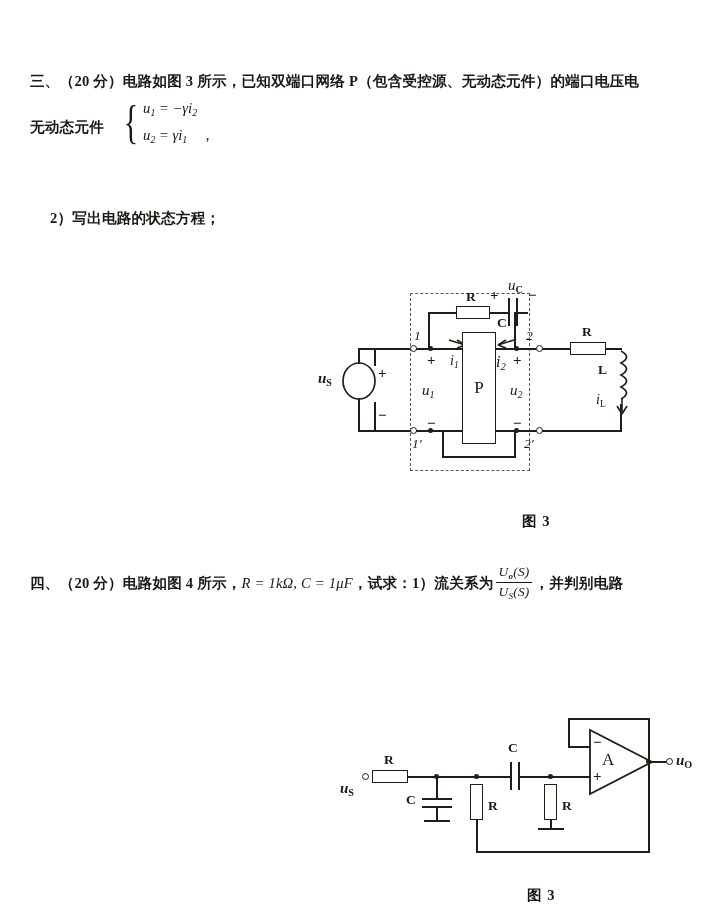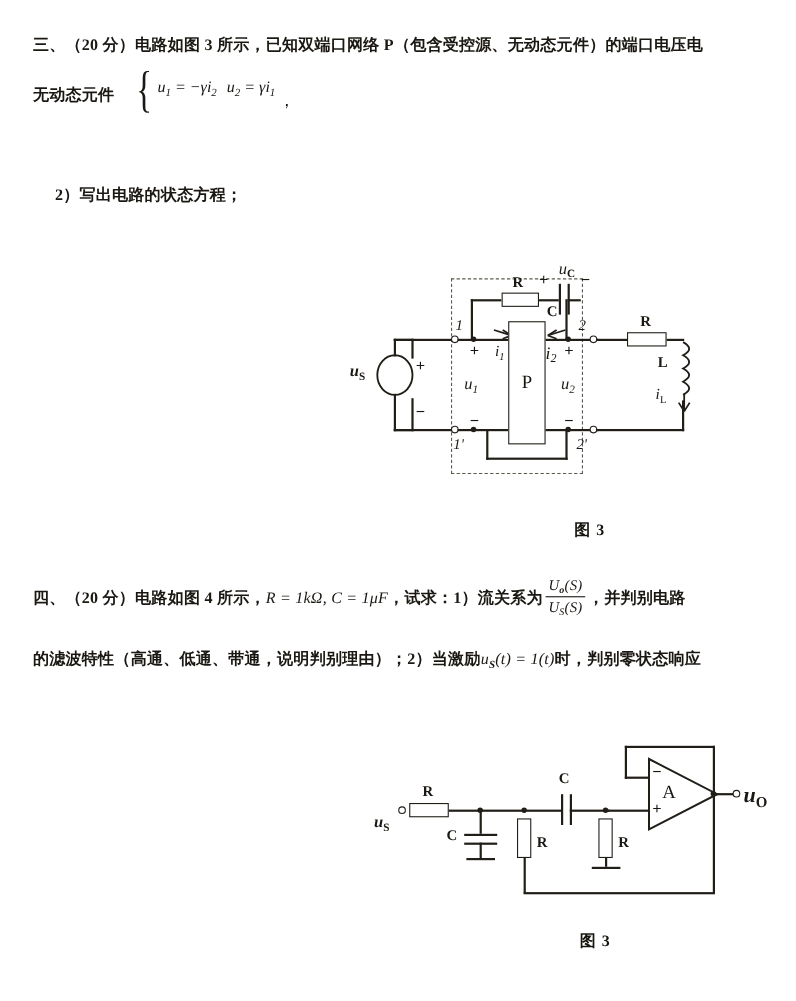--- a/index.html
+++ b/index.html
@@ -4,21 +4,21 @@
 <style>
   html,body{margin:0;padding:0;}
   body{
     width:724px;height:910px;
     background:#ffffff;
     font-family:"Liberation Serif", serif;
     color:#16140f;
     position:relative;
     overflow:hidden;
   }
-  .page{position:absolute;inset:0;}
+  .page{position:absolute;inset:0;margin-top:40px;}
 
   
   .para{
     position:absolute;
     font-size:14.6px;
     line-height:1.55;
     letter-spacing:0.2px;
     color:#1b1813;
   }
   .bold{font-weight:bold;}
@@ -28,21 +28,21 @@
 
   
   .eqsys{position:absolute;display:flex;align-items:center;}
   .brace{
     font-size:46px;line-height:0.9;
     font-family:"Liberation Serif",serif;
     transform:scaleX(0.65);
     margin-right:1px;
     color:#1b1813;
   }
-  .eqlines{display:flex;flex-direction:row;gap:9px;font-size:14.6px;}
+  .eqlines{display:flex;flex-direction:column;gap:9px;font-size:14.6px;}
   .eqcomma{align-self:flex-end;padding-left:3px;font-size:15px;}
 
   
   .frac{
     display:inline-flex;flex-direction:column;
     vertical-align:middle;text-align:center;
     font-size:0.92em;margin:0 2px;
     position:relative;top:-1px;
   }
   .frac .num{padding:0 3px;border-bottom:1.1px solid #1b1813;line-height:1.25;}
@@ -212,23 +212,20 @@
 
   <div class="cap" style="left:498px;top:472px;padding-left:24px;">图 3</div>
 
   <div class="para" style="left:30px;top:525px;width:680px;">
     <span class="bold">四、（20 分）电路如图 4 所示，</span><span class="mathi">R = 1kΩ, C = 1μF</span><span class="bold">，试求：</span><span class="bold">1）</span><span class="bold">流关系为</span><span class="frac">
         <span class="num"><span class="mathi">U</span><span class="sub" style="font-weight:bold;">o</span><span class="mathi">(S)</span></span>
         <span class="den"><span class="mathi">U</span><span class="sub">S</span><span class="mathi">(S)</span></span>
       </span><span class="bold">，并判别电路</span>
   </div>
 
-  <div class="para" style="left:30px;top:589px;width:685px;">
-    <span class="bold">的滤波特性（高通、低通、带通，说明判别理由）；</span><span class="bold">2）</span><span class="bold">当激励</span><span class="mathi">u</span><span class="sub" style="font-weight:bold;">S</span><span class="mathi">(t) = 1(t)</span><span class="bold">时，判别零状态响应</span>
-  </div>
 
 
   <div class="fig" style="left:330px;top:672px;width:360px;height:165px;">
 
     <div class="term" style="left:32px;top:61px;"></div>
     <div class="lbl lbli lblb" style="left:10px;top:68px;font-size:15px;">
       <span>u</span><span class="supn">S</span>
     </div>
 
     <div class="resbox" style="left:42px;top:58px;width:36px;height:13px;"></div>
@@ -272,21 +269,21 @@
     <div class="lbl lblb" style="left:263px;top:56px;font-size:15px;">+</div>
 
     <div class="wire h" style="left:238px;top:34px;width:22px;"></div>
     <div class="wire v" style="left:238px;top:6px;height:30px;"></div>
     <div class="wire h" style="left:238px;top:6px;width:82px;"></div>
     <div class="wire v" style="left:318px;top:6px;height:44px;"></div>
 
     <div class="node" style="left:316px;top:47px;"></div>
     <div class="wire h" style="left:320px;top:49px;width:18px;"></div>
     <div class="term" style="left:336px;top:46px;"></div>
-    <div class="lbl lbli lblb" style="left:346px;top:40px;font-size:20px;">
+    <div class="lbl lbli lblb" style="left:346px;top:40px;font-size:15px;">
       <span>u</span><span class="supn">O</span>
     </div>
 
     <div class="wire v" style="left:318px;top:49px;height:91px;"></div>
     <div class="wire h" style="left:146px;top:139px;width:174px;"></div>
   </div>
 
   <div class="cap" style="left:527px;top:846px;">图 3</div>
 
 </div>

